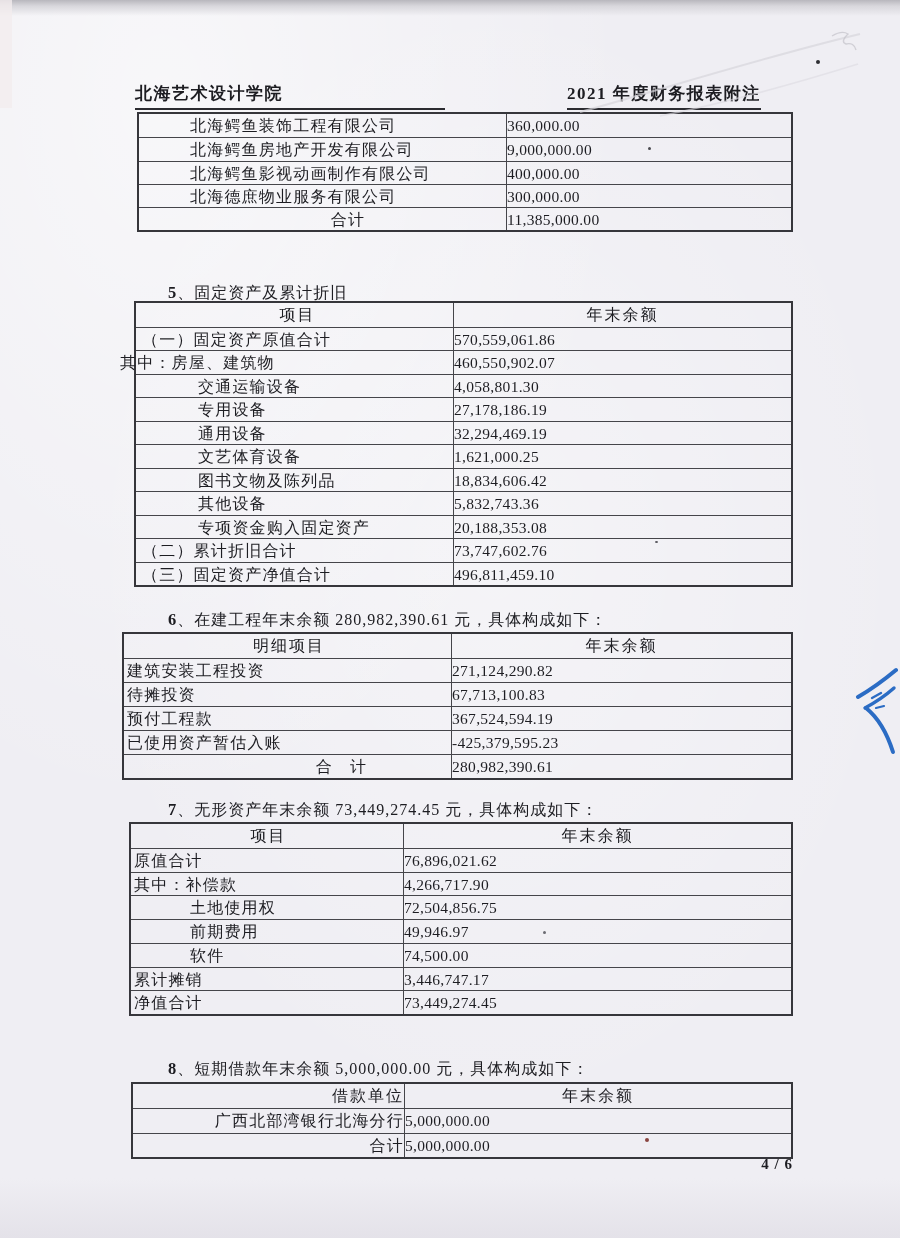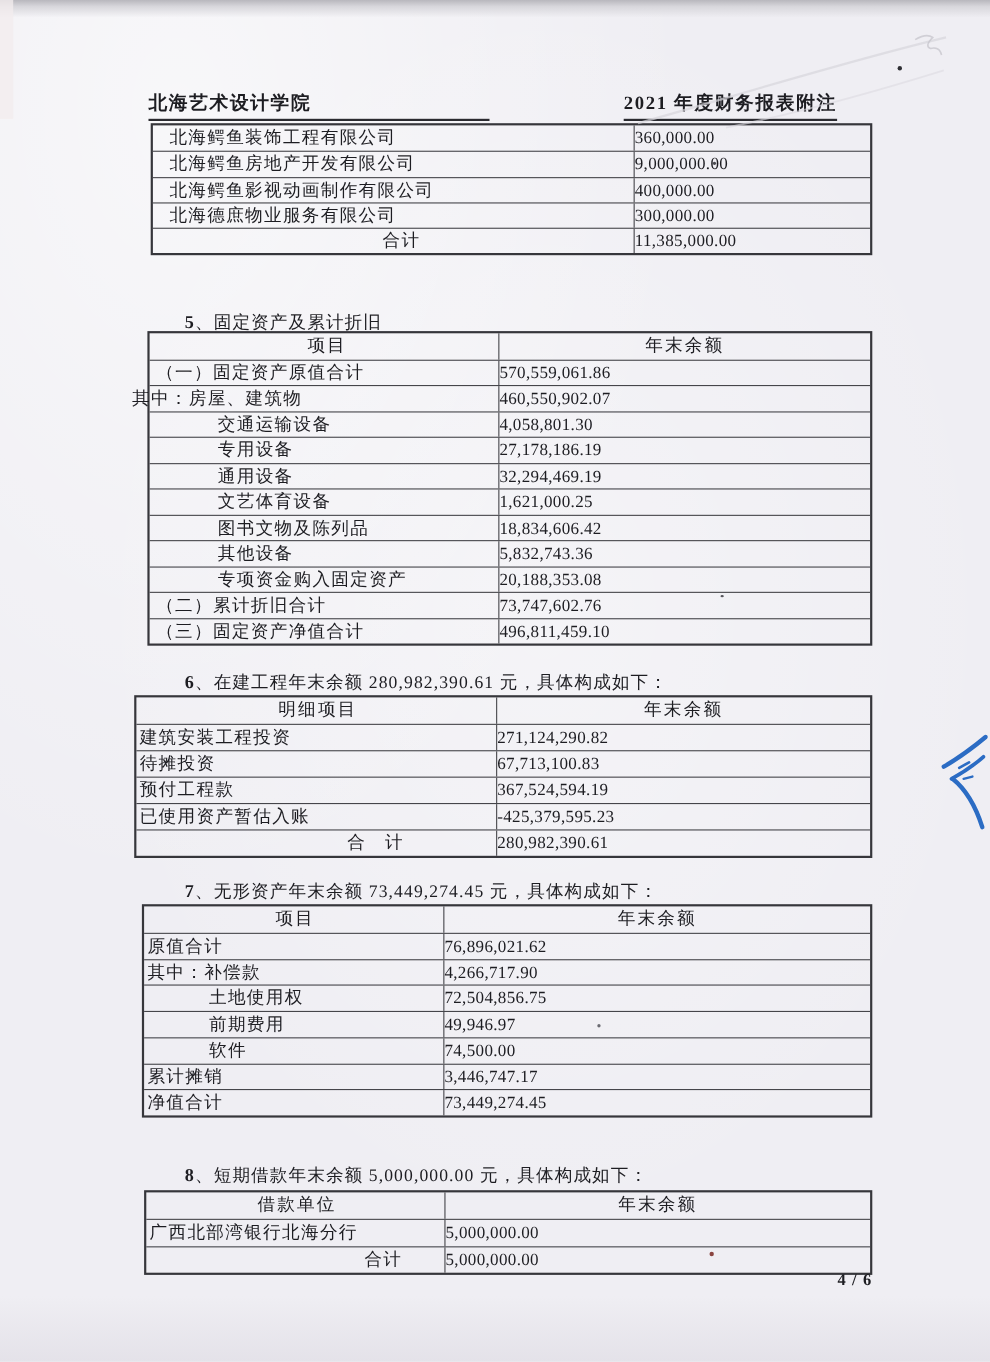--- a/index.html
+++ b/index.html
@@ -34,25 +34,25 @@
   .row + .row{border-top:1px solid #45454a;}
   .c1{box-sizing:border-box;border-right:1px solid #45454a;font-size:16px;letter-spacing:1.2px;
       overflow:visible;white-space:nowrap;}
   .c2{box-sizing:border-box;flex:1;padding-right:7px;font-size:15.5px;letter-spacing:.3px;}
   .hcell{text-align:center;letter-spacing:2px;font-size:16px;padding-right:0;}
   .ind .lab{padding-left:56px;}
   .hang .lab{margin-left:-22px;}
   .ctr{text-align:center;}
 
   
-  .t1{left:137px;top:112px;width:656px;}  .t1 .row{height:23.3px;line-height:23.3px;} .t1 .c1{width:438px;padding-left:15px;}
+  .t1{left:137px;top:112px;width:656px;}  .t1 .row{height:23.3px;line-height:23.3px;} .t1 .c1{width:332px;padding-left:15px;margin-left:36px;}
   .t5{left:134px;top:301px;width:659px;}  .t5 .row{height:23.5px;line-height:23.5px;} .t5 .c1{width:318px;padding-left:6px;}
   .t6{left:122px;top:632px;width:671px;}  .t6 .row{height:24px;line-height:24px;}   .t6 .c1{width:328px;padding-left:3px;}
   .t7{left:129px;top:822px;width:664px;}  .t7 .row{height:23.75px;line-height:23.75px;} .t7 .c1{width:273px;padding-left:3px;}
-  .t8{left:131px;top:1082px;width:662px;} .t8 .row{height:24.3px;line-height:24.3px;} .t8 .c1{width:272px;padding-left:3px;}
+  .t8{left:131px;top:1082px;width:662px;} .t8 .row{height:24.3px;line-height:24.3px;} .t8 .c1{width:272px;padding-left:3px;text-align:right;}
   .t6 .ctr{padding-left:108px;}
   .t8 .ctr{padding-left:160px;}
 
   .footer{position:absolute;left:137px;top:1156px;width:656px;text-align:right;
           font-weight:bold;font-size:15px;letter-spacing:1px;}
 
   
   .speck{position:absolute;border-radius:50%;}
   .pen{position:absolute;left:852px;top:664px;}
   .crease{position:absolute;left:540px;top:20px;pointer-events:none;}

